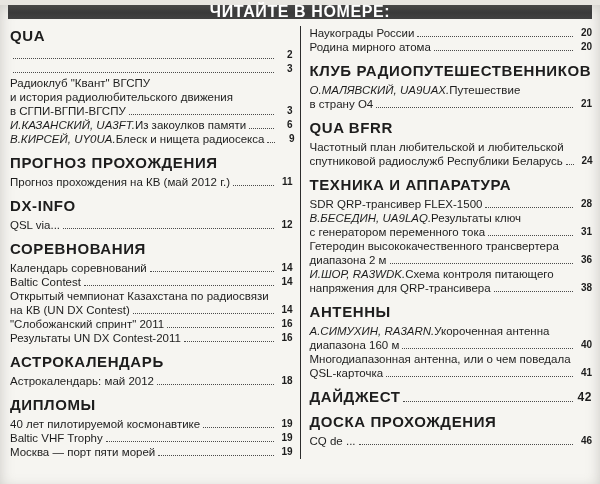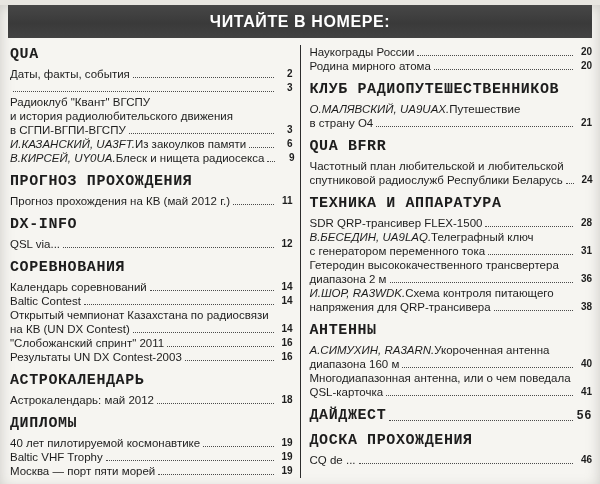--- a/index.html
+++ b/index.html
@@ -12,21 +12,21 @@
   }
   .page{
     width:600px;height:484px;
     background:#f6f5f1;
     box-shadow:inset 0 0 14px rgba(120,118,112,.35);
     box-sizing:border-box;
     position:relative;
   }
   .banner{
     margin:5px 8px 0 8px;
-    height:33px;
+    height:14px;
     background:#3e3e3e;
     background:linear-gradient(180deg,#474747 0%,#3a3a3a 55%,#424242 100%);
     display:flex;align-items:center;justify-content:center;
   }
   .banner-title{
     color:#ffffff;
     font-weight:bold;
     font-size:16px;
     letter-spacing:.6px;
   }
@@ -41,21 +41,21 @@
     padding-left:9px;
     border-left:1.5px solid #2c2c2c;
   }
   .toc-section{margin:0;}
   .section-title{
     font-size:15px;
     font-weight:bold;
     letter-spacing:.6px;
     line-height:16px;
     margin:9px 0 4px 0;
-    display:flex;align-items:flex-end;flex-wrap:wrap;font-family:Liberation Mono, monospace;
+    display:flex;align-items:flex-end;flex-wrap:wrap;
   }
   .toc-section:first-child .section-title{margin-top:2px;}
   .section-title .title-text{white-space:normal;}
   .toc-line{
     display:flex;
     align-items:flex-end;
     font-size:11.5px;
     line-height:14px;
     white-space:nowrap;
   }
@@ -86,21 +86,20 @@
   <div class="banner">
     <span class="banner-title">ЧИТАЙТЕ В НОМЕРЕ:</span>
   </div>
   <div class="columns">
     <div class="col col-left" id="col-0">
         <div class="toc-section">
           <div class="section-title">
             <span class="title-text">QUA</span>
           </div>
           <div class="toc-line">
-            <span class="txt">Даты, факты, события</span>
             <span class="dots"></span>
             <span class="pagenum">2</span>
           </div>
           <div class="toc-line">
             <span class="dots"></span>
             <span class="pagenum">3</span>
           </div>
           <div class="toc-line">
             <span class="txt">Радиоклуб "Квант" ВГСПУ</span>
           </div>
@@ -166,21 +165,21 @@
             <span class="txt">на КВ (UN DX Contest)</span>
             <span class="dots"></span>
             <span class="pagenum">14</span>
           </div>
           <div class="toc-line">
             <span class="txt">"Слобожанский спринт" 2011</span>
             <span class="dots"></span>
             <span class="pagenum">16</span>
           </div>
           <div class="toc-line">
-            <span class="txt">Результаты UN DX Contest-2003</span>
+            <span class="txt">Результаты UN DX Contest-2011</span>
             <span class="dots"></span>
             <span class="pagenum">16</span>
           </div>
         </div>
         <div class="toc-section">
           <div class="section-title">
             <span class="title-text">АСТРОКАЛЕНДАРЬ</span>
           </div>
           <div class="toc-line">
             <span class="txt">Астрокалендарь: май 2012</span>
@@ -253,21 +252,21 @@
           <div class="section-title">
             <span class="title-text">ТЕХНИКА И АППАРАТУРА</span>
           </div>
           <div class="toc-line">
             <span class="txt">SDR QRP-трансивер FLEX-1500</span>
             <span class="dots"></span>
             <span class="pagenum">28</span>
           </div>
           <div class="toc-line">
             <span class="toc-author txt">В.БЕСЕДИН, UA9LAQ. </span>
-            <span class="txt">Телеграфный ключ</span>
+            <span class="txt">Результаты ключ</span>
           </div>
           <div class="toc-line">
             <span class="txt">с генератором переменного тока</span>
             <span class="dots"></span>
             <span class="pagenum">31</span>
           </div>
           <div class="toc-line">
             <span class="txt">Гетеродин высококачественного трансвертера</span>
           </div>
           <div class="toc-line">
@@ -304,21 +303,21 @@
           <div class="toc-line">
             <span class="txt">QSL-карточка</span>
             <span class="dots"></span>
             <span class="pagenum">41</span>
           </div>
         </div>
         <div class="toc-section">
           <div class="section-title">
             <span class="title-text">ДАЙДЖЕСТ</span>
             <span class="dots"></span>
-            <span class="pagenum">56</span>
+            <span class="pagenum">42</span>
           </div>
         </div>
         <div class="toc-section">
           <div class="section-title">
             <span class="title-text">ДОСКА ПРОХОЖДЕНИЯ</span>
           </div>
           <div class="toc-line">
             <span class="txt">CQ de ...</span>
             <span class="dots"></span>
             <span class="pagenum">46</span>

